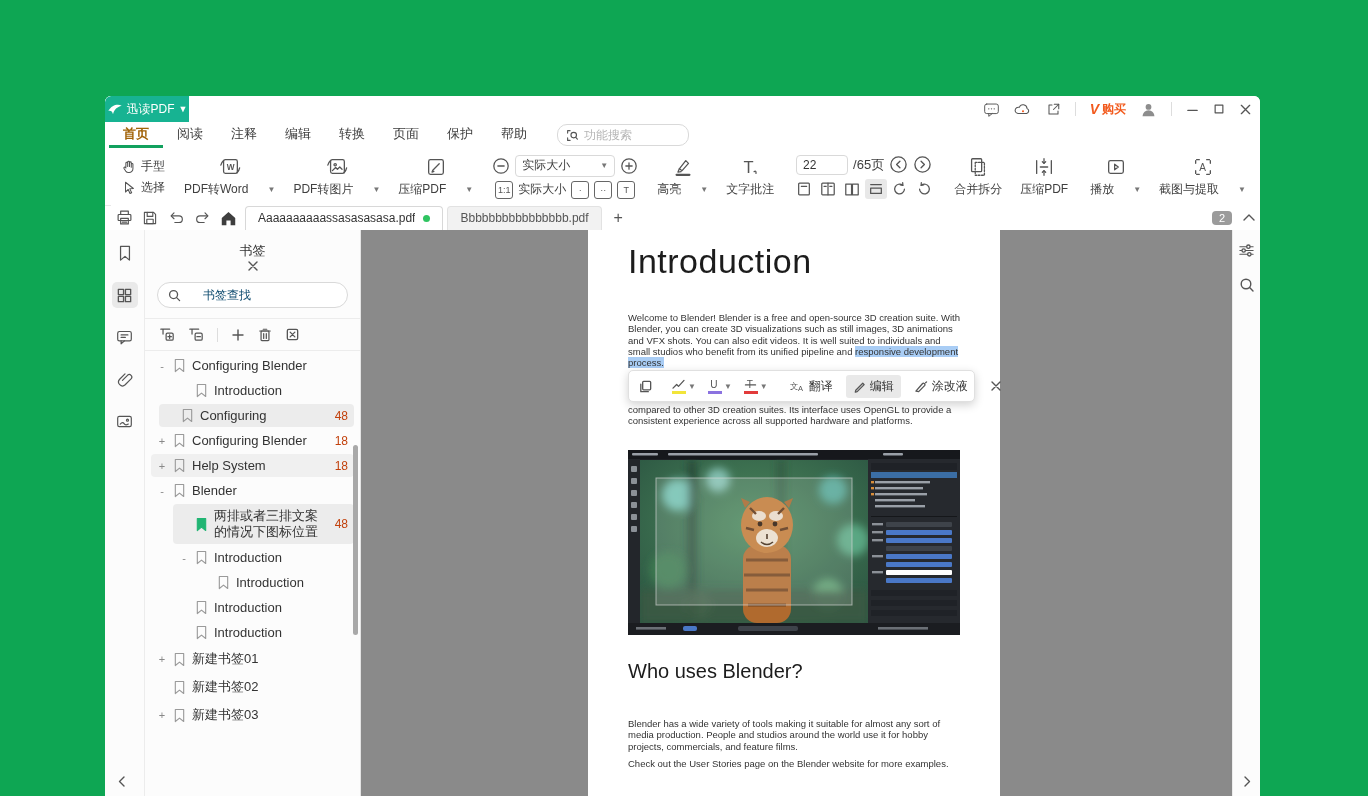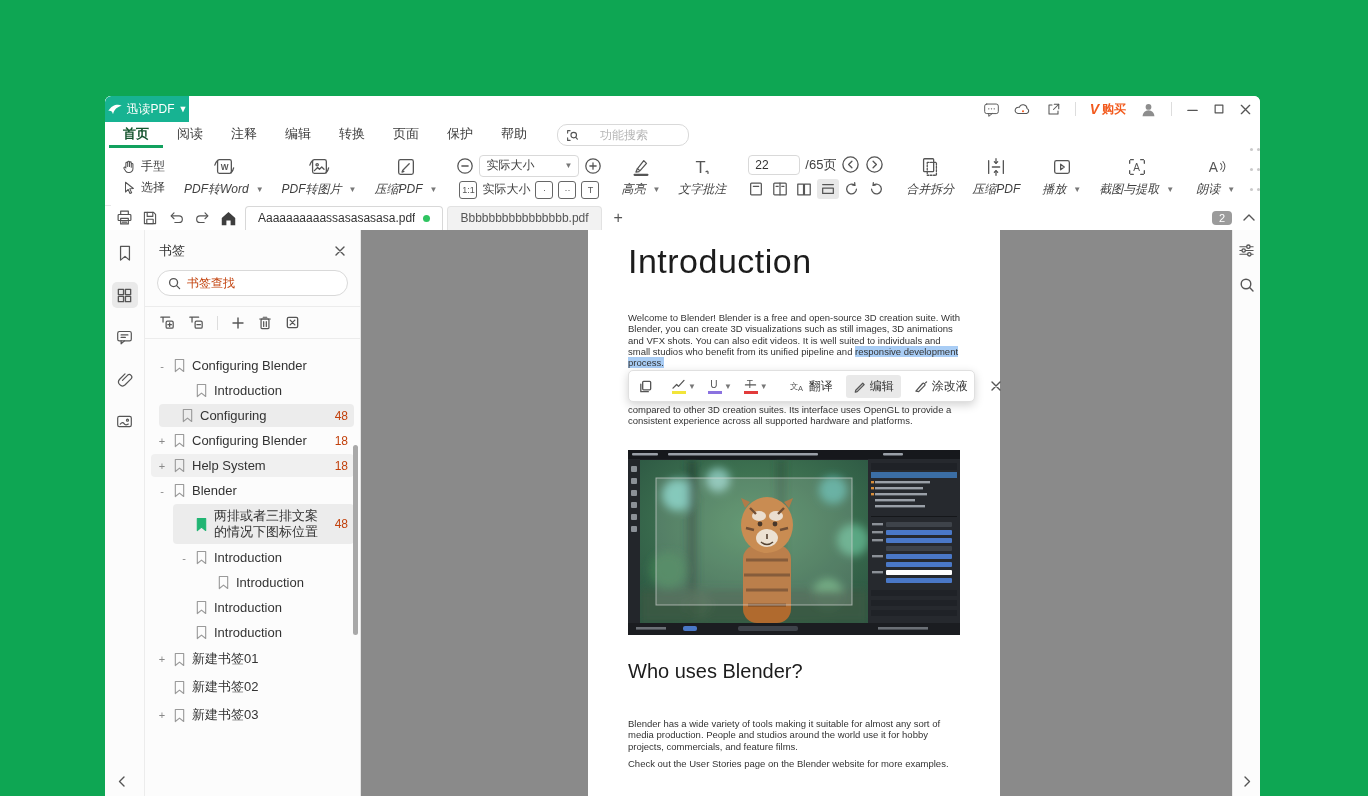--- a/index.html
+++ b/index.html
@@ -14,30 +14,30 @@
   #appchip{position:absolute;left:0;top:0;width:84px;height:26px;background:#17B392;color:#fff;display:flex;align-items:center;justify-content:center;gap:4px;font-size:12px;border-radius:6px 0 0 0;cursor:pointer;}
   #appchip .caret{font-size:9px;}
   .tb-right{position:absolute;right:8px;top:0;height:26px;display:flex;align-items:center;gap:14px;}
   .tb-btn{display:flex;align-items:center;cursor:pointer;}
   .tb-sep{width:1px;height:14px;background:#ddd;}
   .vip{display:flex;align-items:center;gap:3px;color:#F25A1D;font-size:12px;font-weight:bold;}
   .vip .v{font-style:italic;font-size:14px;}
   
   #menubar{position:absolute;left:0;top:26px;width:100%;height:26px;background:#fff;display:flex;align-items:center;}
   .menu-tab{font-size:13px;color:#3c3c3c;padding:0 14px;height:26px;line-height:24px;cursor:pointer;box-sizing:border-box;}
-  .menu-tab.active{color:#14532d;font-weight:bold;border-bottom:3px solid #12A15E;}
-  #fnsearch{margin-left:16px;width:114px;height:20px;border:1px solid #d9d9d9;border-radius:10px;display:flex;align-items:center;gap:21px;padding:0 8px;color:#b5b5b5;font-size:12px;}
+  .menu-tab.active{color:#a16207;font-weight:bold;border-bottom:3px solid #12A15E;}
+  #fnsearch{margin-left:16px;width:114px;height:20px;border:1px solid #d9d9d9;border-radius:10px;display:flex;align-items:center;gap:5px;padding:0 8px;color:#b5b5b5;font-size:12px;}
   
   #toolbar{position:absolute;left:0;top:52px;width:100%;height:57px;background:#fff;border-bottom:1px solid #e8e8e8;display:flex;align-items:stretch;}
   .tg{display:flex;align-items:center;padding:0 6px;}
   .tsep{width:1px;background:#e6e6e6;margin:8px 2px;}
   .stack2{display:flex;flex-direction:column;justify-content:center;gap:4px;}
   .mini{display:flex;align-items:center;gap:5px;font-size:12px;color:#3f3f3f;cursor:pointer;white-space:nowrap;}
   .bigbtn{display:flex;flex-direction:column;align-items:center;justify-content:center;gap:3px;font-size:12px;color:#3f3f3f;padding:0 9px;cursor:pointer;}
-  .bigbtn .lblrow{display:flex;align-items:center;gap:7px;white-space:nowrap;font-style:italic;}
+  .bigbtn .lblrow{display:flex;align-items:center;gap:19px;white-space:nowrap;}
   .caret-s{font-size:8px;color:#777;}
   .zoomsel{width:86px;height:20px;border:1px solid #d9d9d9;border-radius:4px;display:flex;align-items:center;justify-content:space-between;padding:0 6px;font-size:12px;color:#3f3f3f;cursor:pointer;}
   .sq{width:18px;height:18px;border:1px solid #666;border-radius:3px;display:flex;align-items:center;justify-content:center;font-size:9px;color:#555;box-sizing:border-box;}
   .pginput{width:52px;height:20px;border:1px solid #d9d9d9;border-radius:4px;font-size:12px;color:#333;text-align:left;padding:0 6px;box-sizing:border-box;display:flex;align-items:center;}
   .navic{width:22px;height:20px;display:flex;align-items:center;justify-content:center;cursor:pointer;border-radius:3px;}
   .navic.on{background:#e8e8e8;}
   .minitr{display:flex;flex-direction:column;gap:3px;overflow:hidden;width:46px;}
   .minitr .mini{overflow:hidden;}
   .minitr .mini span{overflow:hidden;white-space:nowrap;max-width:24px;display:inline-block;}
   .dragdots{display:grid;grid-template-columns:4px 4px;gap:3px;margin:0 6px;}
@@ -51,22 +51,22 @@
   .newtab{font-size:16px;color:#555;padding:0 12px;cursor:pointer;}
   .fb-right{margin-left:auto;display:flex;align-items:center;gap:10px;padding-right:10px;}
   .badge2{background:#9b9b9b;color:#fff;font-size:11px;border-radius:4px;padding:1px 7px;}
   
   #content{position:absolute;left:0;top:134px;width:100%;height:566px;}
   #leftrail{position:absolute;left:0;top:0;width:40px;height:100%;background:#fcfcfc;border-right:1px solid #ececec;display:flex;flex-direction:column;align-items:center;padding-top:10px;gap:16px;box-sizing:border-box;}
   .rail-ic{width:26px;height:26px;display:flex;align-items:center;justify-content:center;border-radius:5px;cursor:pointer;}
   .rail-ic.on{background:#e9e9e9;}
   #railcollapse{position:absolute;left:12px;bottom:8px;cursor:pointer;}
   #sidepanel{position:absolute;left:40px;top:0;width:216px;height:100%;background:#fcfcfc;border-right:1px solid #e4e4e4;box-sizing:border-box;}
-  .sp-head{display:flex;align-items:center;justify-content:space-between;padding:12px 14px 8px 14px;font-size:13px;color:#333;}
-  .sp-search{margin:2px 12px 10px 12px;height:24px;border:1px solid #d9d9d9;border-radius:13px;background:#fff;display:flex;align-items:center;gap:6px;padding:0 10px;color:#c2410c;font-size:12px;}
+  .sp-head{display:flex;align-items:center;justify-content:space-between;padding:12px 14px 8px 14px;font-size:13px;color:#333;flex-direction:column;}
+  .sp-search{margin:2px 12px 10px 12px;height:24px;border:1px solid #d9d9d9;border-radius:13px;background:#fff;display:flex;align-items:center;gap:22px;padding:0 10px;color:#0c4a6e;font-size:12px;}
   .sp-tools{display:flex;align-items:center;gap:13px;padding:8px 14px;border-top:1px solid #ececec;border-bottom:1px solid #ececec;}
   .sp-tools .tsep2{width:1px;height:14px;background:#ddd;}
   #tree{position:absolute;left:0;top:116px;bottom:0;width:100%;overflow:hidden;padding-top:6px;}
   .tree-row{display:flex;align-items:center;gap:6px;margin:2px 6px;padding:4px 6px;border-radius:4px;font-size:13px;color:#333;cursor:pointer;}
   .tree-row .toggle{width:10px;font-size:11px;color:#888;text-align:center;flex:0 0 10px;}
   .tree-row .lbl{white-space:nowrap;overflow:hidden;}
   .tree-row.wrap .lbl{white-space:normal;line-height:16px;}
   .tree-row .pg{margin-left:auto;color:#c2410c;font-size:12px;padding-left:6px;}
   .tree-row.sel{background:#ececec;}
   .tree-row.hov{background:#f0f0f0;}

